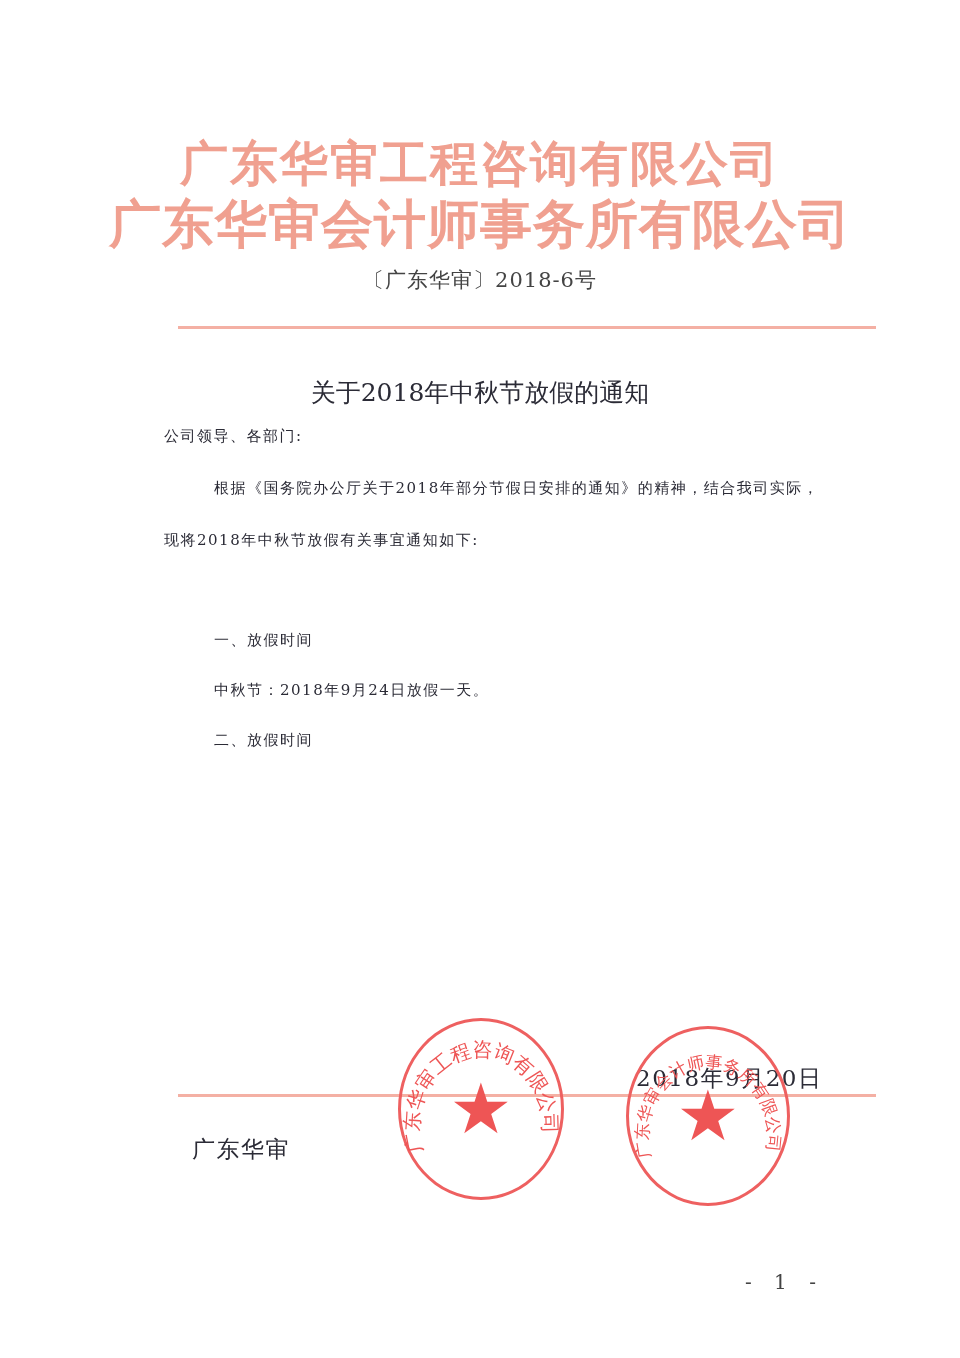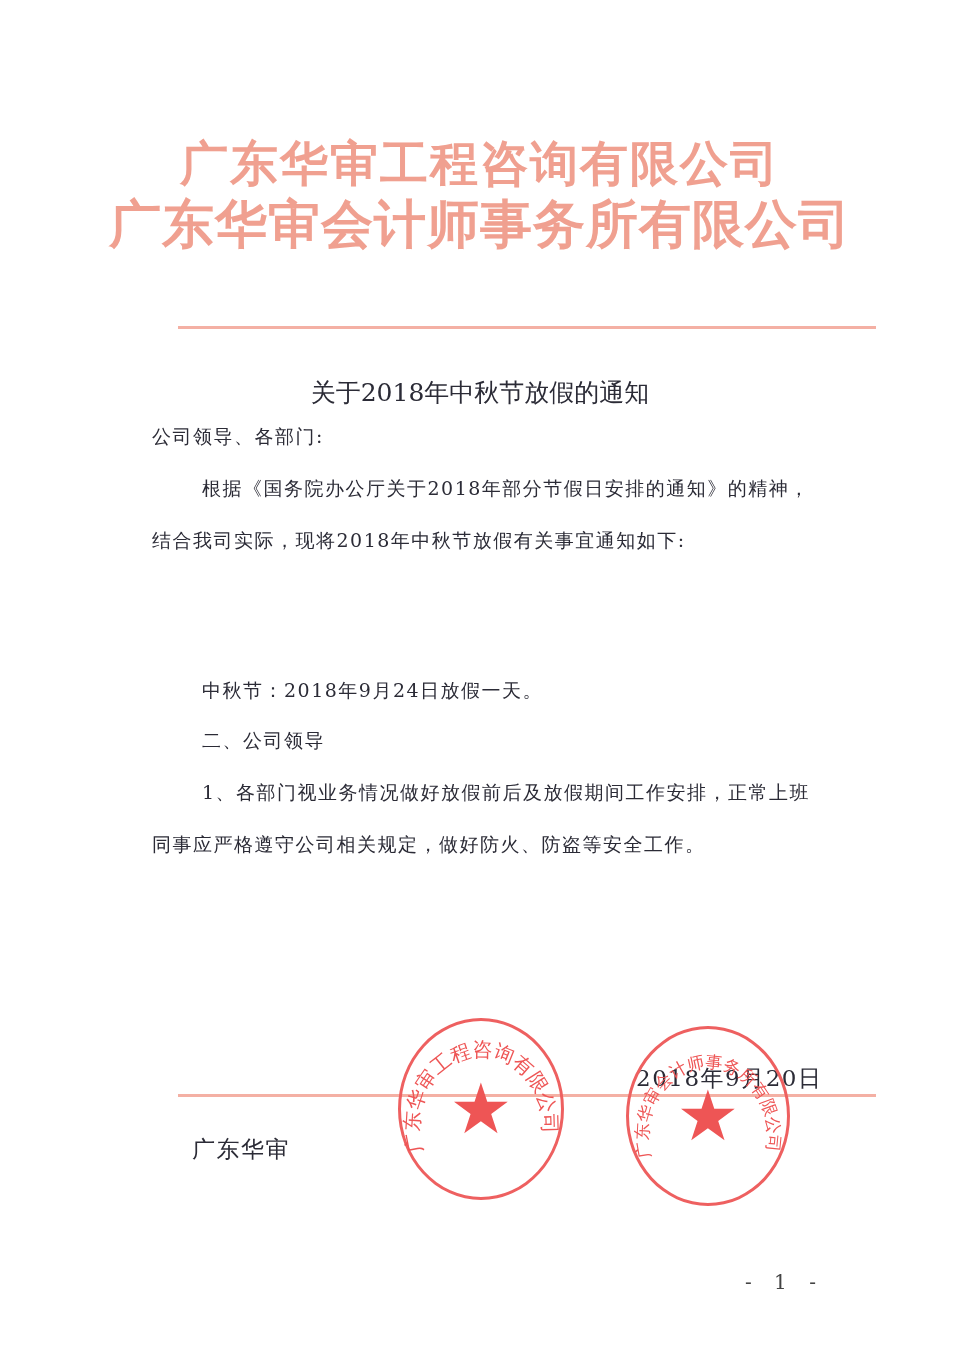--- a/index.html
+++ b/index.html
@@ -9,45 +9,46 @@
   .header-line { position: absolute; left: 0; width: 960px; text-align: center;
          font-family: "DejaVu Sans", "Liberation Sans", sans-serif; font-weight: bold;
          color: #f0a090; letter-spacing: 2px; }
   .h1 { top: 132px; font-size: 48px; }
   .h2 { top: 190px; font-size: 52px; letter-spacing: 1px; }
   .docnum { position: absolute; top: 266px; left: 0; width: 960px; text-align: center;
          font-size: 21px; color: #444; letter-spacing: 1px; }
   .rule { position: absolute; height: 3px; background: #f4b0a4; }
   .title { position: absolute; top: 376px; left: 0; width: 960px; text-align: center;
          font-size: 25px; color: #2b2b36; }
-  .p { position: absolute; left: 152px; width: 670px; font-size: 19px; line-height: 52px;
+  .p { position: absolute; left: 164px; width: 670px; font-size: 15px; line-height: 52px;
        letter-spacing: 1.5px; color: #2b2b36; }
   .indent { text-indent: 50px; }
   .seal { position: absolute; border: 3px solid #ee6060; border-radius: 50%; }
   .seal .star { position: absolute; left: 50%; top: 50%; transform: translate(-50%,-50%);
        color: #ee5555; font-size: 70px; line-height: 1; font-family: "DejaVu Sans", sans-serif; }
   .seal .ring { position: absolute; inset: 0; }
   .footer-text { position: absolute; font-size: 23px; color: #2b2b36; letter-spacing: 1.5px; }
   .pagenum { position: absolute; top: 1270px; left: 745px; font-size: 20px; color: #444; letter-spacing: 8px; }
 </style>
 </head>
 <body>
 
 <div class="page">
   <div class="header-line h1">广东华审工程咨询有限公司</div>
   <div class="header-line h2">广东华审会计师事务所有限公司</div>
+  <div class="docnum">〔广东华审〕2018-6号</div>
   <div class="rule" style="top:326px; left:178px; width:698px;"></div>
 
   <div class="title">关于2018年中秋节放假的通知</div>
 
   <div class="p" style="top:410px;">公司领导、各部门:</div>
   <div class="p indent" style="top:462px;">根据《国务院办公厅关于2018年部分节假日安排的通知》的精神，结合我司实际，现将2018年中秋节放假有关事宜通知如下:</div>
+  <div class="p indent" style="top:614px;">一、放假时间</div>
   <div class="p indent" style="top:664px;">中秋节：2018年9月24日放假一天。</div>
-  <div class="p indent" style="top:714px;">二、公司领导</div>
-  <div class="p indent" style="top:766px;">1、各部门视业务情况做好放假前后及放假期间工作安排，正常上班同事应严格遵守公司相关规定，做好防火、防盗等安全工作。</div>
+  <div class="p indent" style="top:714px;">二、放假时间</div>
 
   <div class="footer-text" style="top:1063px; left:636px;">2018年9月20日</div>
 
   <div class="rule" style="top:1094px; left:178px; width:698px;"></div>
   <div class="footer-text" style="top:1134px; left:192px;">广东华审</div>
 
   <div class="seal" style="left:398px; top:1018px; width:160px; height:176px;">
     <svg class="ring" viewBox="0 0 160 176" width="160" height="176">
       <defs>
           <path id="arc1" d="M 22 130 A 62 70 0 1 1 138 130"></path>

